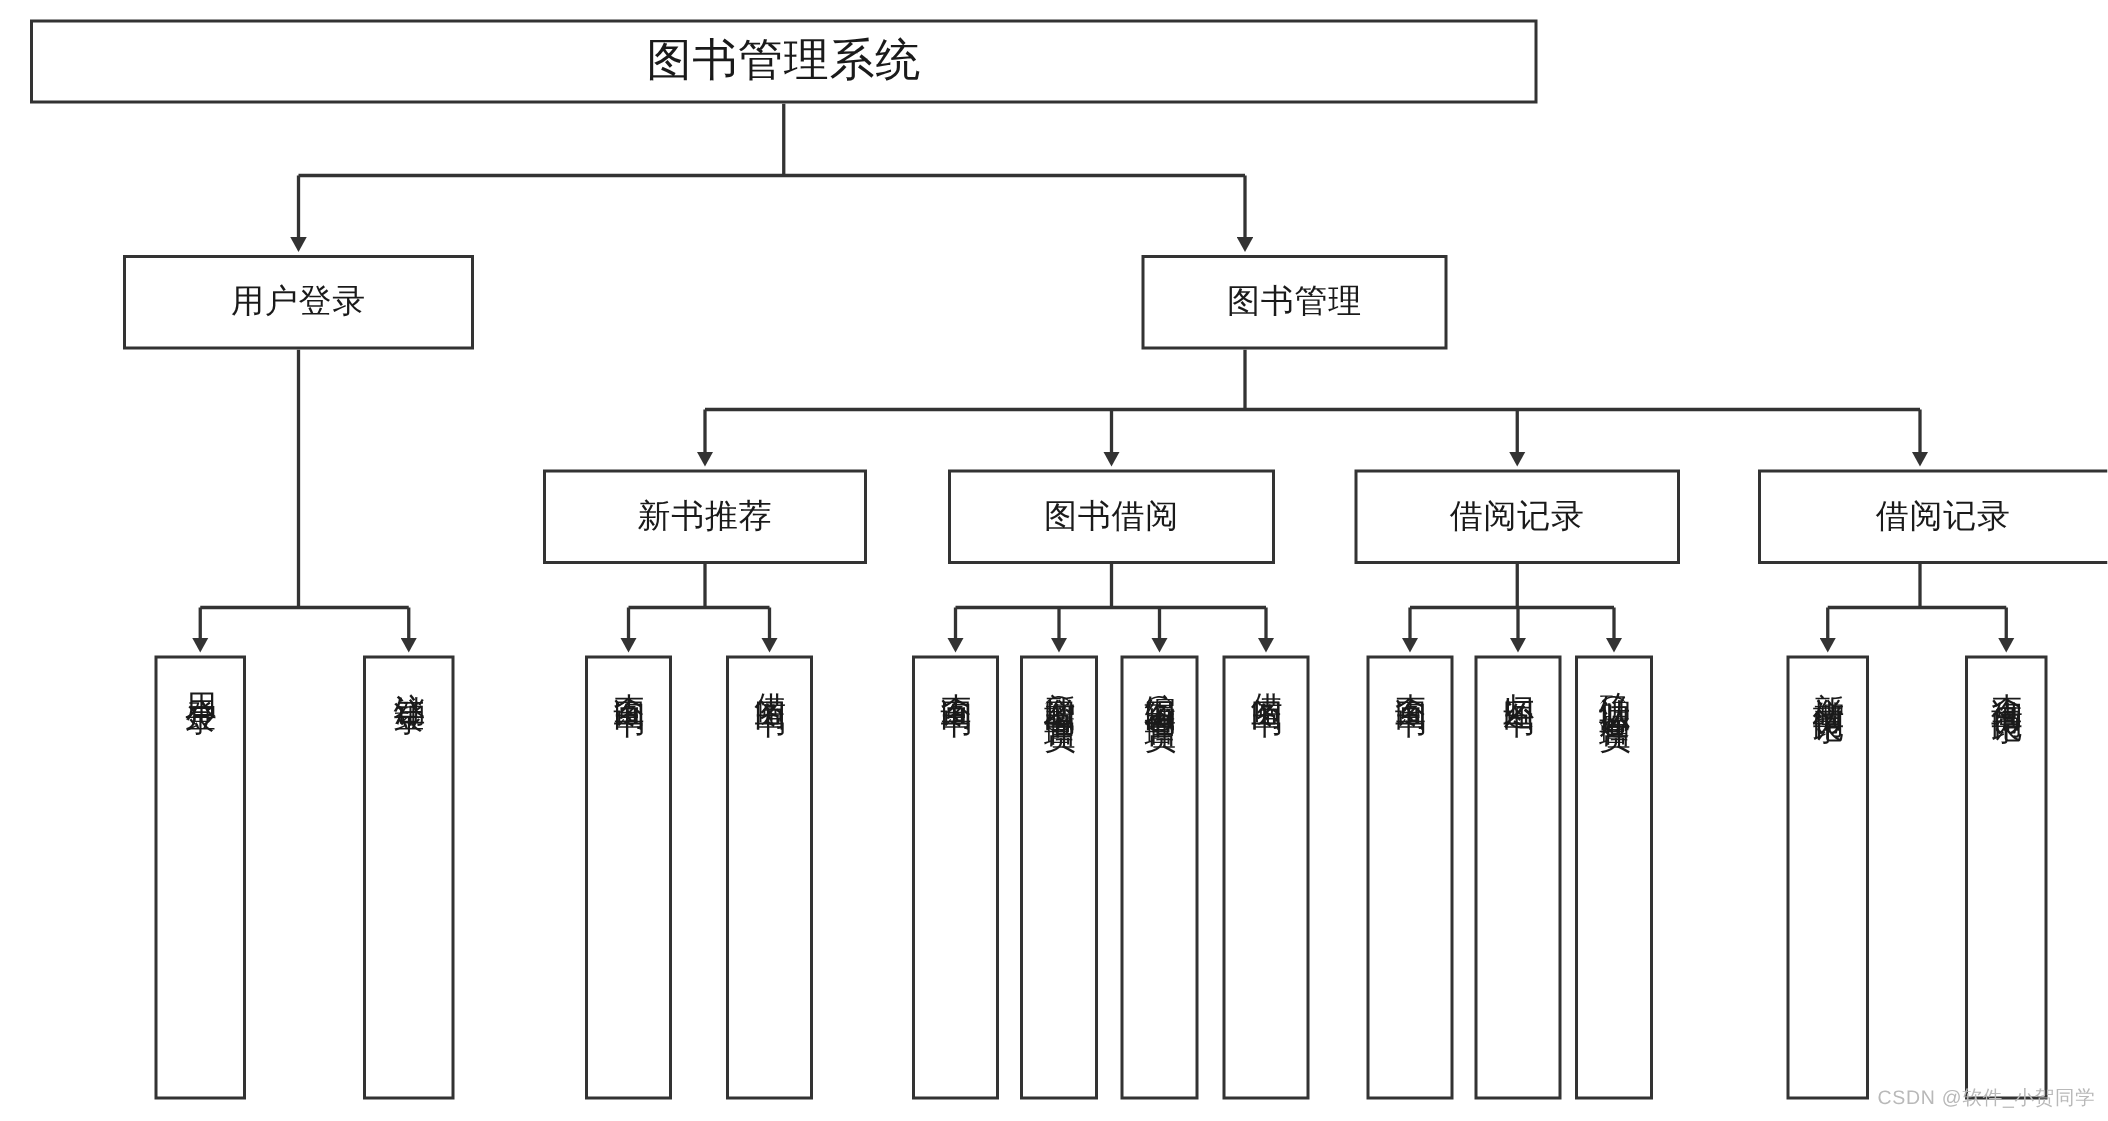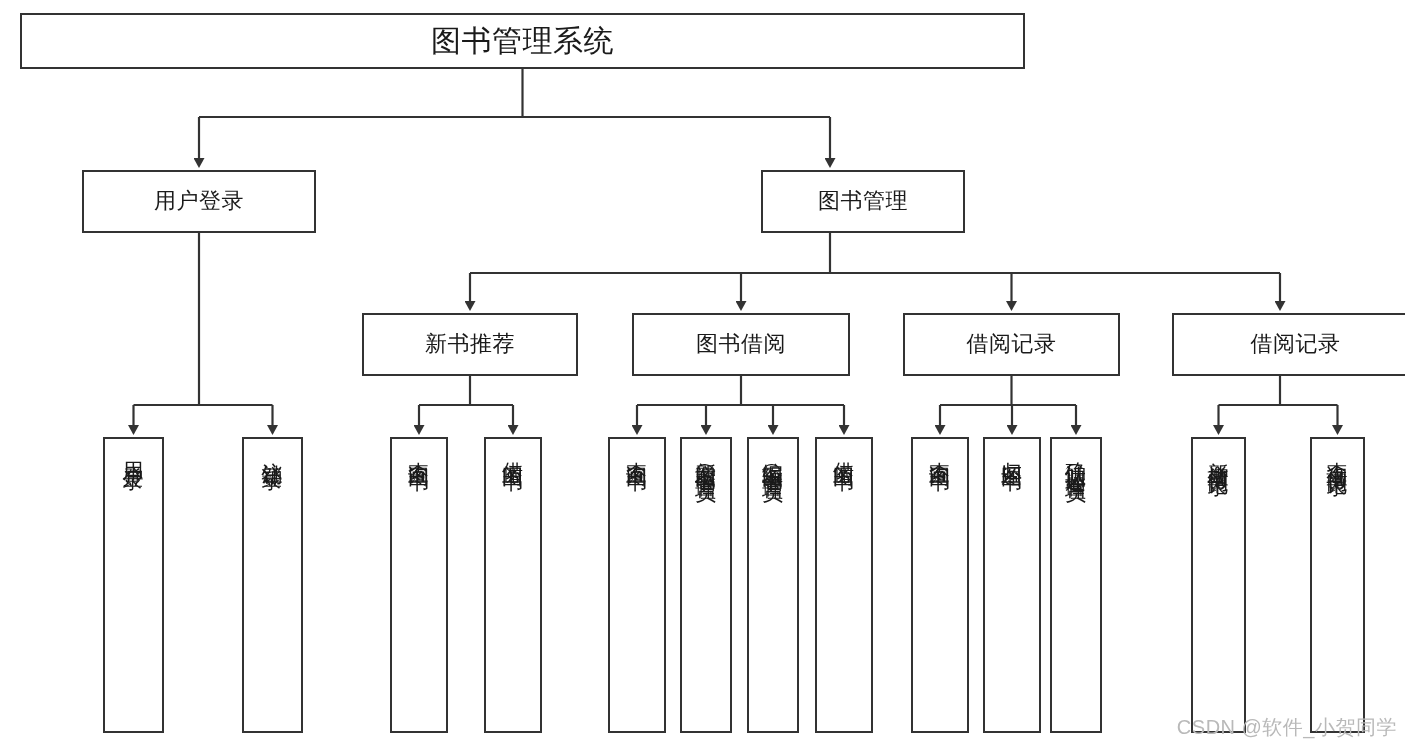--- a/index.html
+++ b/index.html
@@ -64,21 +64,21 @@
     font-size: 21px;
     line-height: 1.0;
     letter-spacing: 3px;
     white-space: nowrap;
     margin: 0 auto;
   }
   #watermark {
     position: absolute;
     right: 8px;
     bottom: 6px;
-    font-size: 20px;
+    font-size: 13px;
     color: #b9b9b9;
     white-space: nowrap;
     z-index: 5;
     letter-spacing: 0.5px;
   }
 </style>
 </head>
 <body>
 
 <div id="canvas">

